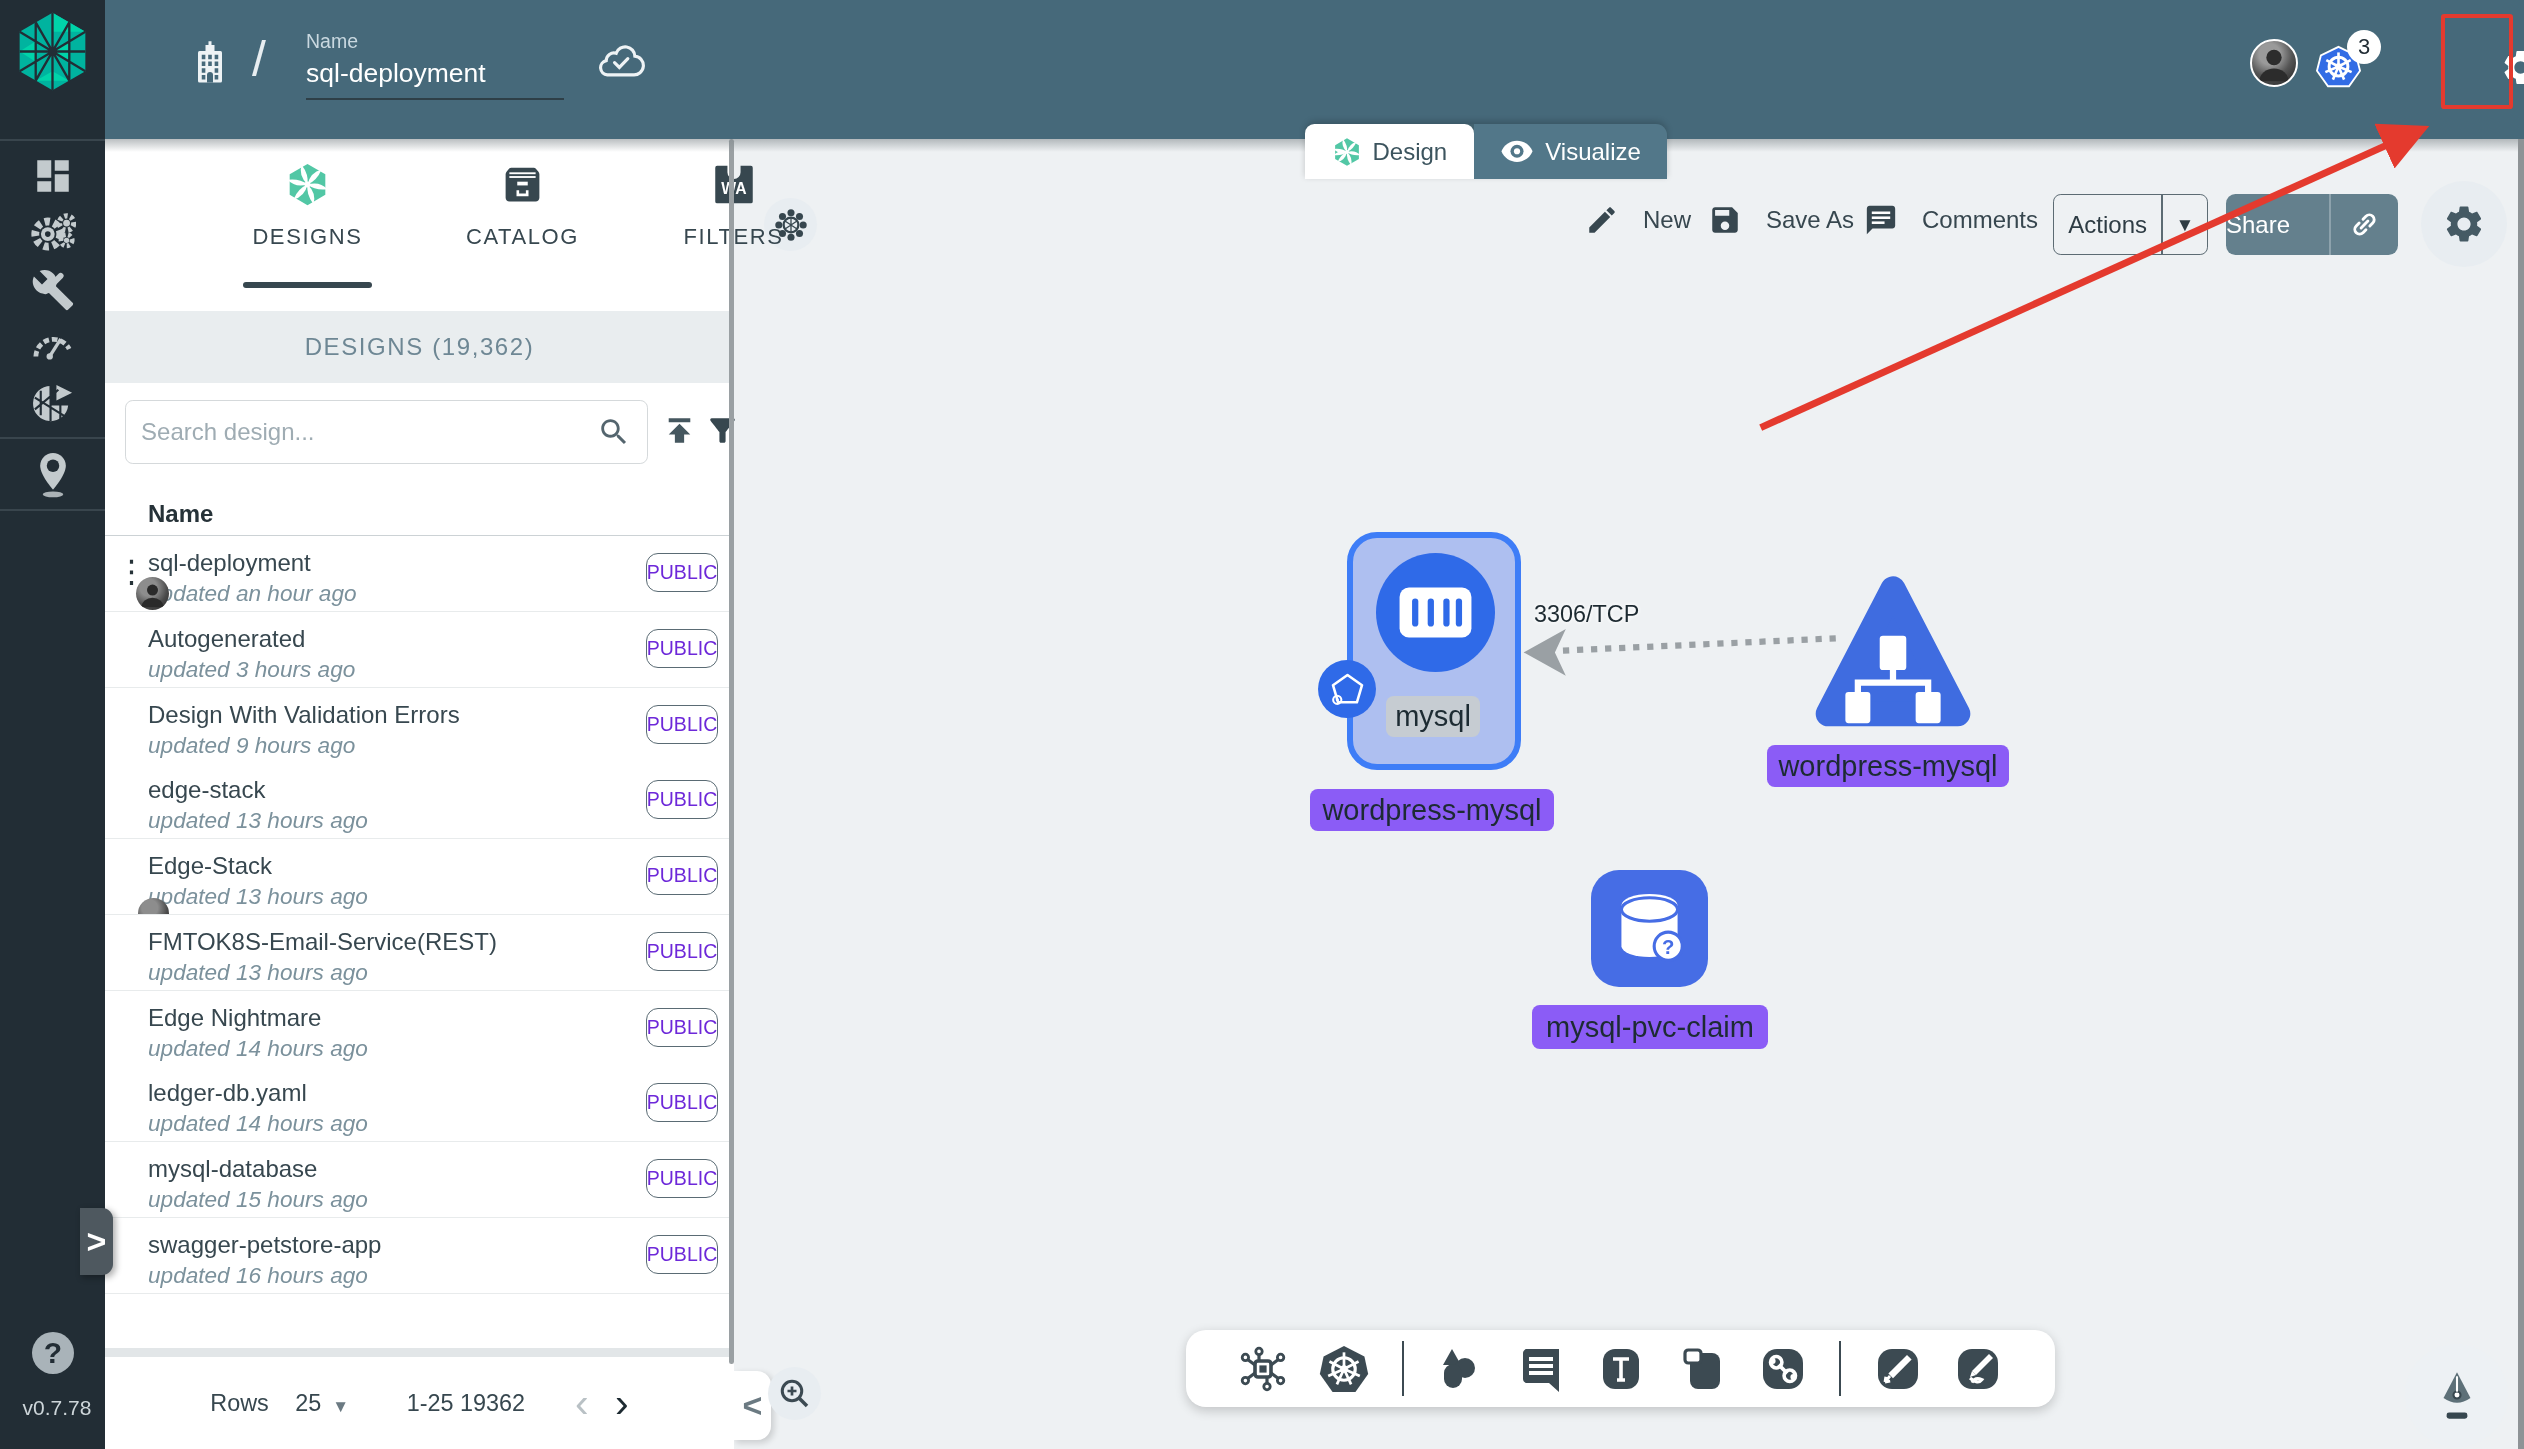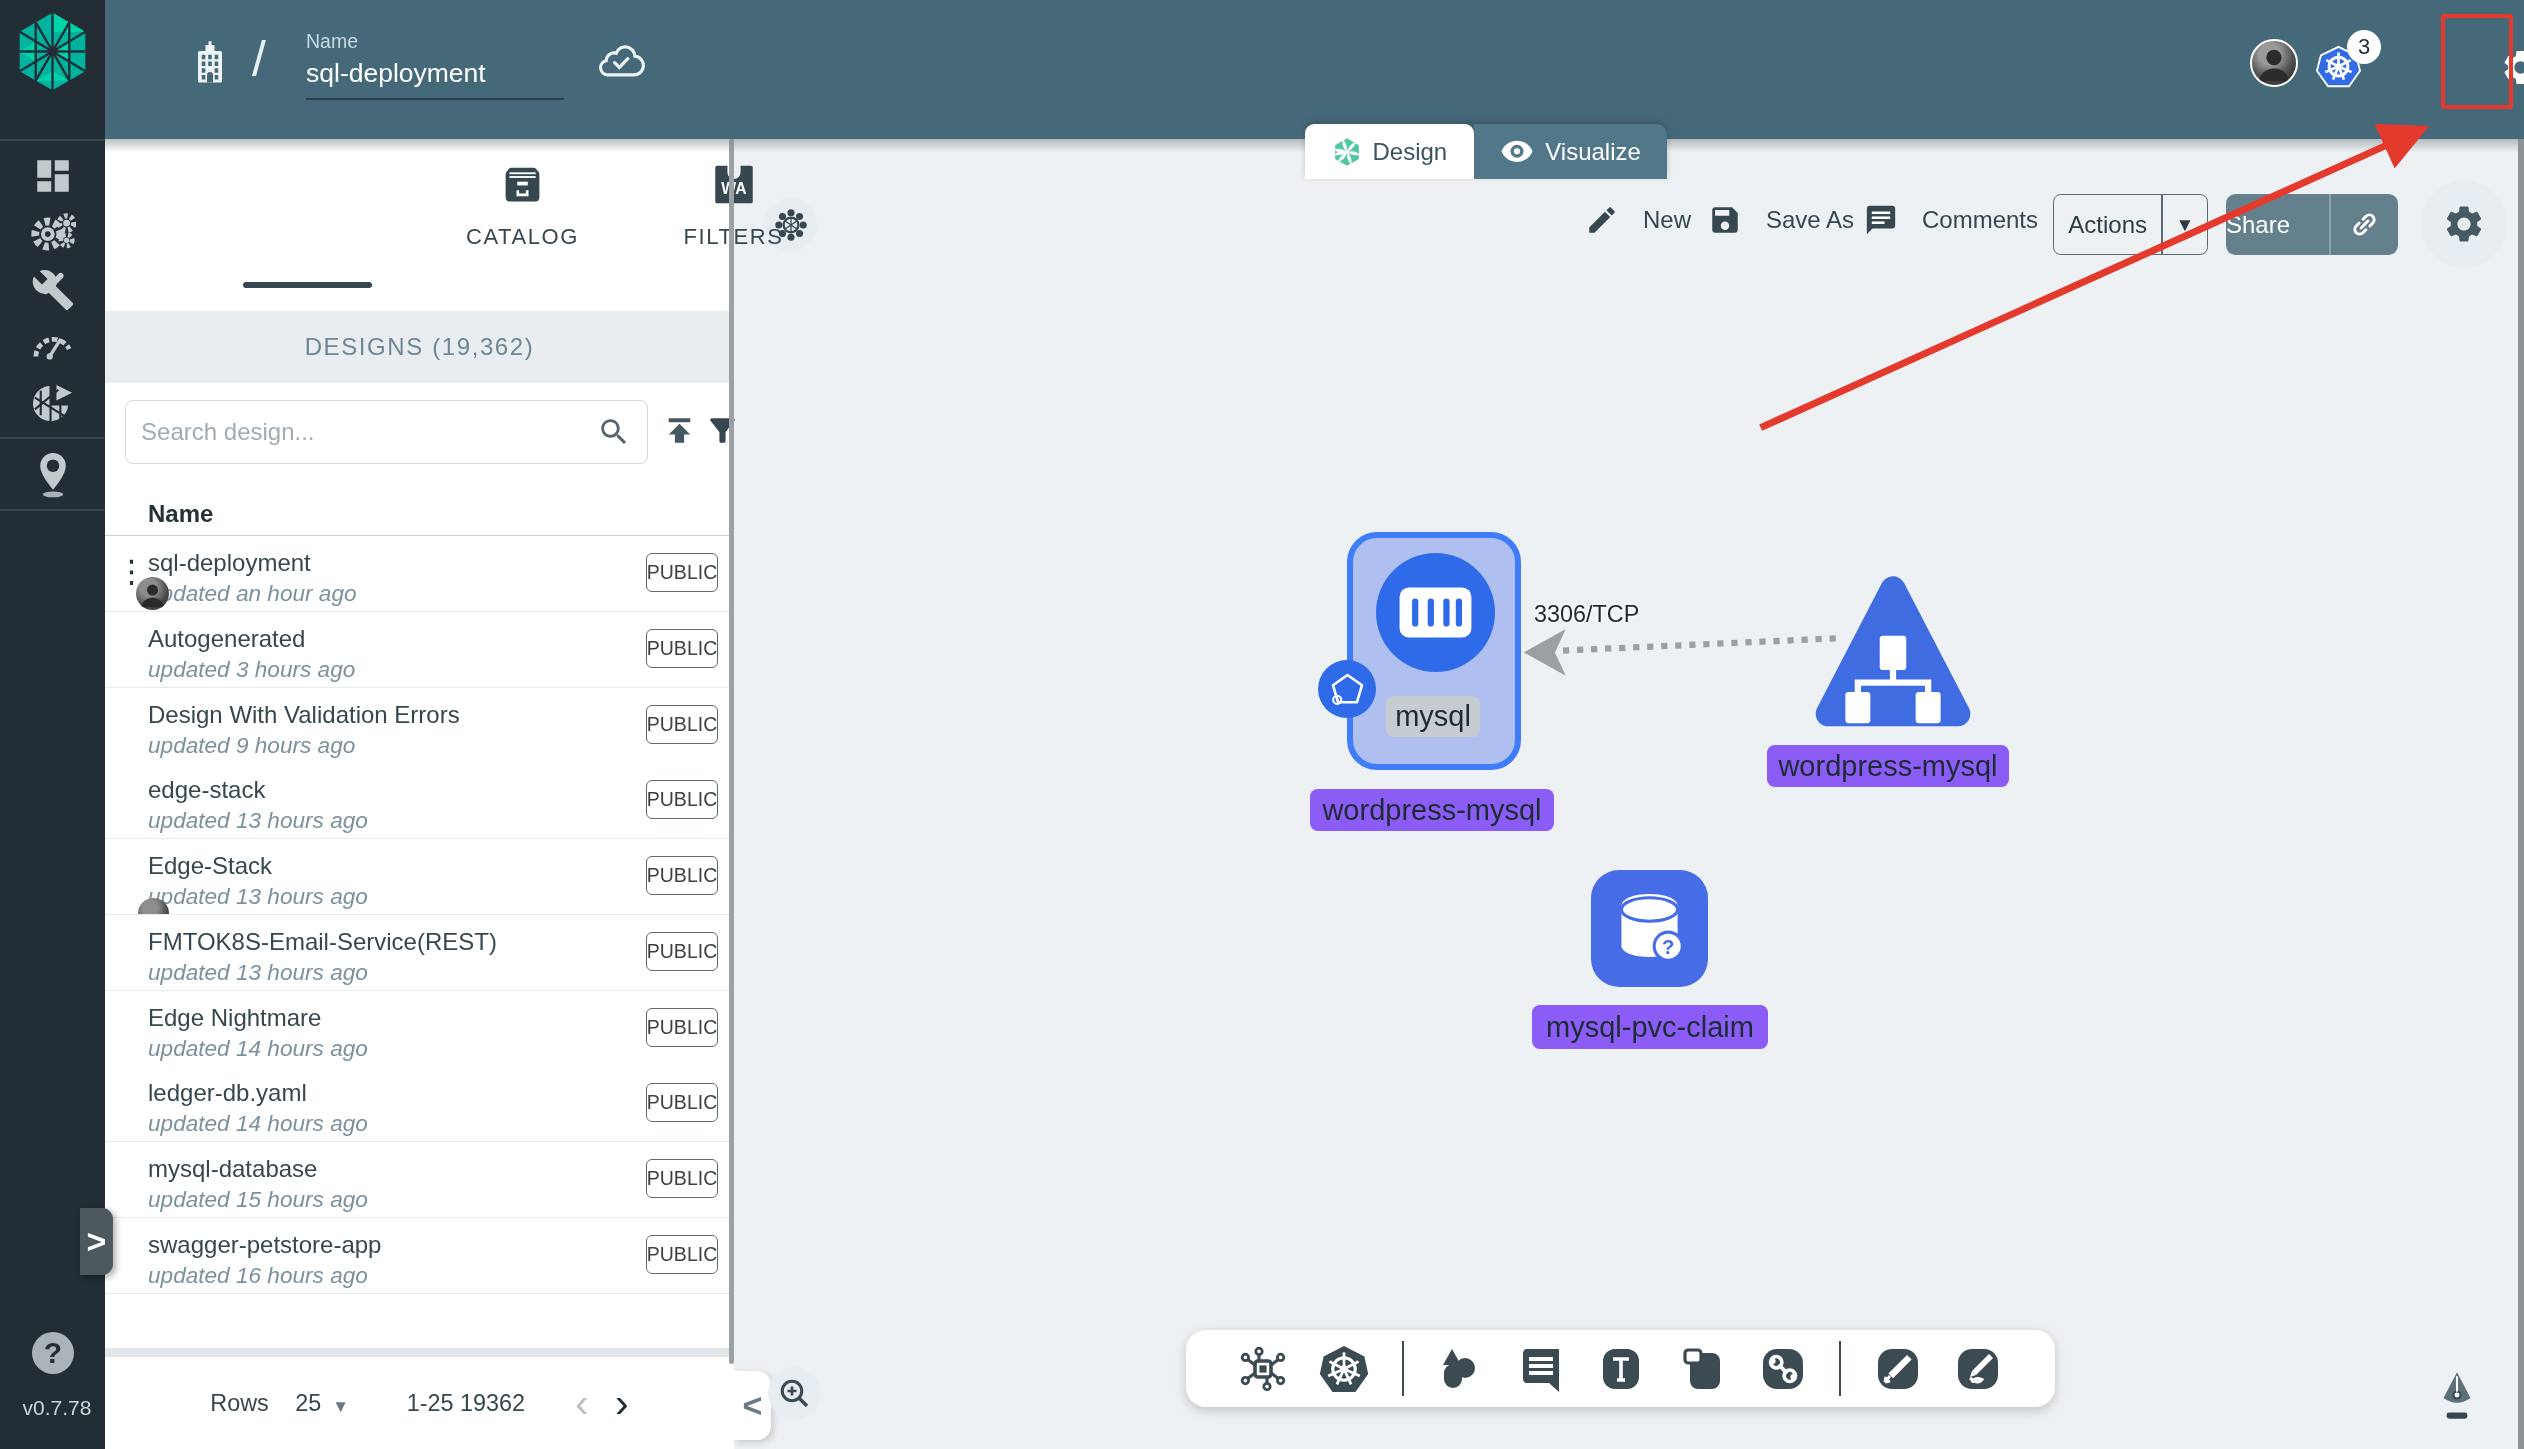--- a/index.html
+++ b/index.html
@@ -40,21 +40,21 @@
   .ptab-underline { position: absolute; left: 138px; top: 143px; width: 129px; height: 6.2px; background: #37474f; border-radius: 3.1px; }
   .plist-header { position: absolute; left: 0; top: 172px; width: 100%; height: 72px; background: #e9edef; display: flex; align-items: center; justify-content: center; font-size: 24px; letter-spacing: 1.6px; color: #6e8794; }
   .search-wrap { position: absolute; left: 19.5px; top: 261px; width: 523px; height: 64px; border: 1.6px solid #d5d9db; border-radius: 7.8px; display: flex; align-items: center; padding: 0 15.6px; }
   .search-wrap input { border: none; outline: none; flex: 1; font-size: 24px; color: #37474f; font-family: "Liberation Sans", sans-serif; }
   .search-wrap input::placeholder { color: #9facb3; }
   .col-header { position: absolute; left: 43px; top: 361px; font-size: 24px; font-weight: bold; color: #263238; }
   .col-divider { position: absolute; left: 0; top: 396px; width: 100%; height: 1.6px; background: #ccd2d5; }
   .row { position: absolute; left: 0; width: 100%; height: 76px; border-bottom: 1.6px solid #e8ebec; cursor: pointer; background: #ffffff; }
   .row-name { position: absolute; left: 43px; top: 12.5px; font-size: 24px; color: #37474f; }
   .row-updated { position: absolute; left: 43px; top: 45px; font-size: 22.6px; font-style: italic; color: #7b919c; }
-  .pill { position: absolute; left: 541px; top: 17px; width: 72px; height: 39px; border: 1.6px solid #5a6b74; border-radius: 6px; display: flex; align-items: center; justify-content: center; font-size: 19.5px; color: #404040; }
+  .pill { position: absolute; left: 541px; top: 17px; width: 72px; height: 39px; border: 1.6px solid #5a6b74; border-radius: 12px; display: flex; align-items: center; justify-content: center; font-size: 19.5px; color: #6d28d9; }
   .kebab { position: absolute; left: 11px; top: 20px; font-size: 31px; color: #263238; line-height: 1; }
   .avatar-sm { border-radius: 50%; background: radial-gradient(circle at 38% 32%, #8d8d8d 0 28%, #4a4a4a 62%, #262626); overflow: hidden; }
   .footer-shadow { position: absolute; left: 0; top: 1209px; width: 100%; height: 9.4px; background: #e2e6e8; }
   .pagination { position: absolute; left: 0; top: 1218px; width: 100%; height: 92px; background: #ffffff; display: flex; align-items: center; justify-content: center; gap: 26.5px; font-size: 23.4px; color: #37474f; }
   .pg-chevron { font-size: 41px; line-height: 1; }
 
   
   .canvas { position: absolute; left: 734px; top: 139px; width: 1783px; height: 1310px; background: #eef1f3; }
   .circle-btn { position: absolute; border-radius: 50%; background: #e8edf1; display: flex; align-items: center; justify-content: center; cursor: pointer; }
   .act-txt-btn { position: absolute; display: flex; align-items: center; gap: 24px; font-size: 24px; color: #37474f; cursor: pointer; }
@@ -262,20 +262,35 @@
         <path d="M12,1.5 C7,1.5,2.7,4.6,1,9 c1.7,4.4,6,7.5,11,7.5 s9.3-3.1,11-7.5 C21.3,4.6,17,1.5,12,1.5z" fill="#ffffff"></path>
         <circle cx="12" cy="9" r="4.6" fill="#527789"></circle>
           <circle cx="12" cy="9" r="2.2" fill="#ffffff"></circle>
       </svg>
       <span>Visualize</span>
     </div>
   </div>
 
   <section class="panel">
 
+    <div class="ptab" style="left:105px;">
+      <svg width="45" height="45" viewBox="0 0 24 24">
+        <polygon points="12,1 21.5,6.5 21.5,17.5 12,23 2.5,17.5 2.5,6.5" fill="#52c7a5"></polygon>
+        <g fill="#ffffff" transform="translate(12,12)">
+          <path d="M0,0 Q5,-2 7.5,-8 Q1.5,-6.5 0,0"></path>
+            <path d="M0,0 Q5,-2 7.5,-8 Q1.5,-6.5 0,0" transform="rotate(60)"></path>
+          <path d="M0,0 Q5,-2 7.5,-8 Q1.5,-6.5 0,0" transform="rotate(120)"></path>
+            <path d="M0,0 Q5,-2 7.5,-8 Q1.5,-6.5 0,0" transform="rotate(180)"></path>
+          <path d="M0,0 Q5,-2 7.5,-8 Q1.5,-6.5 0,0" transform="rotate(240)"></path>
+            <path d="M0,0 Q5,-2 7.5,-8 Q1.5,-6.5 0,0" transform="rotate(300)"></path>
+            <circle r="1.6"></circle>
+        </g>
+      </svg>
+      <span class="ptab-label">DESIGNS</span>
+    </div>
 
     <div class="ptab" style="left:320px;">
       <svg width="45" height="45" viewBox="0 0 24 24">
         <path fill="#37474f" d="M20.5,5.2 L19,3.5 C18.8,3.2,18.5,3,18,3 H6 C5.5,3,5.2,3.2,4.9,3.5 L3.5,5.2 C3.2,5.6,3,6,3,6.5 V19 c0,1.1,0.9,2,2,2 h14 c1.1,0,2-0.9,2-2 V6.5 C21,6,20.8,5.6,20.5,5.2 z"></path>
         <g stroke="#ffffff" stroke-width="1">
             <line x1="5" y1="6" x2="19" y2="6"></line>
             <line x1="5" y1="8" x2="19" y2="8"></line>
           </g>
         <rect x="9.2" y="10.5" width="5.6" height="2" fill="#ffffff"></rect>
         <path d="M9.5,15 v2.5 h5 V15" fill="none" stroke="#ffffff" stroke-width="1.4"></path>

